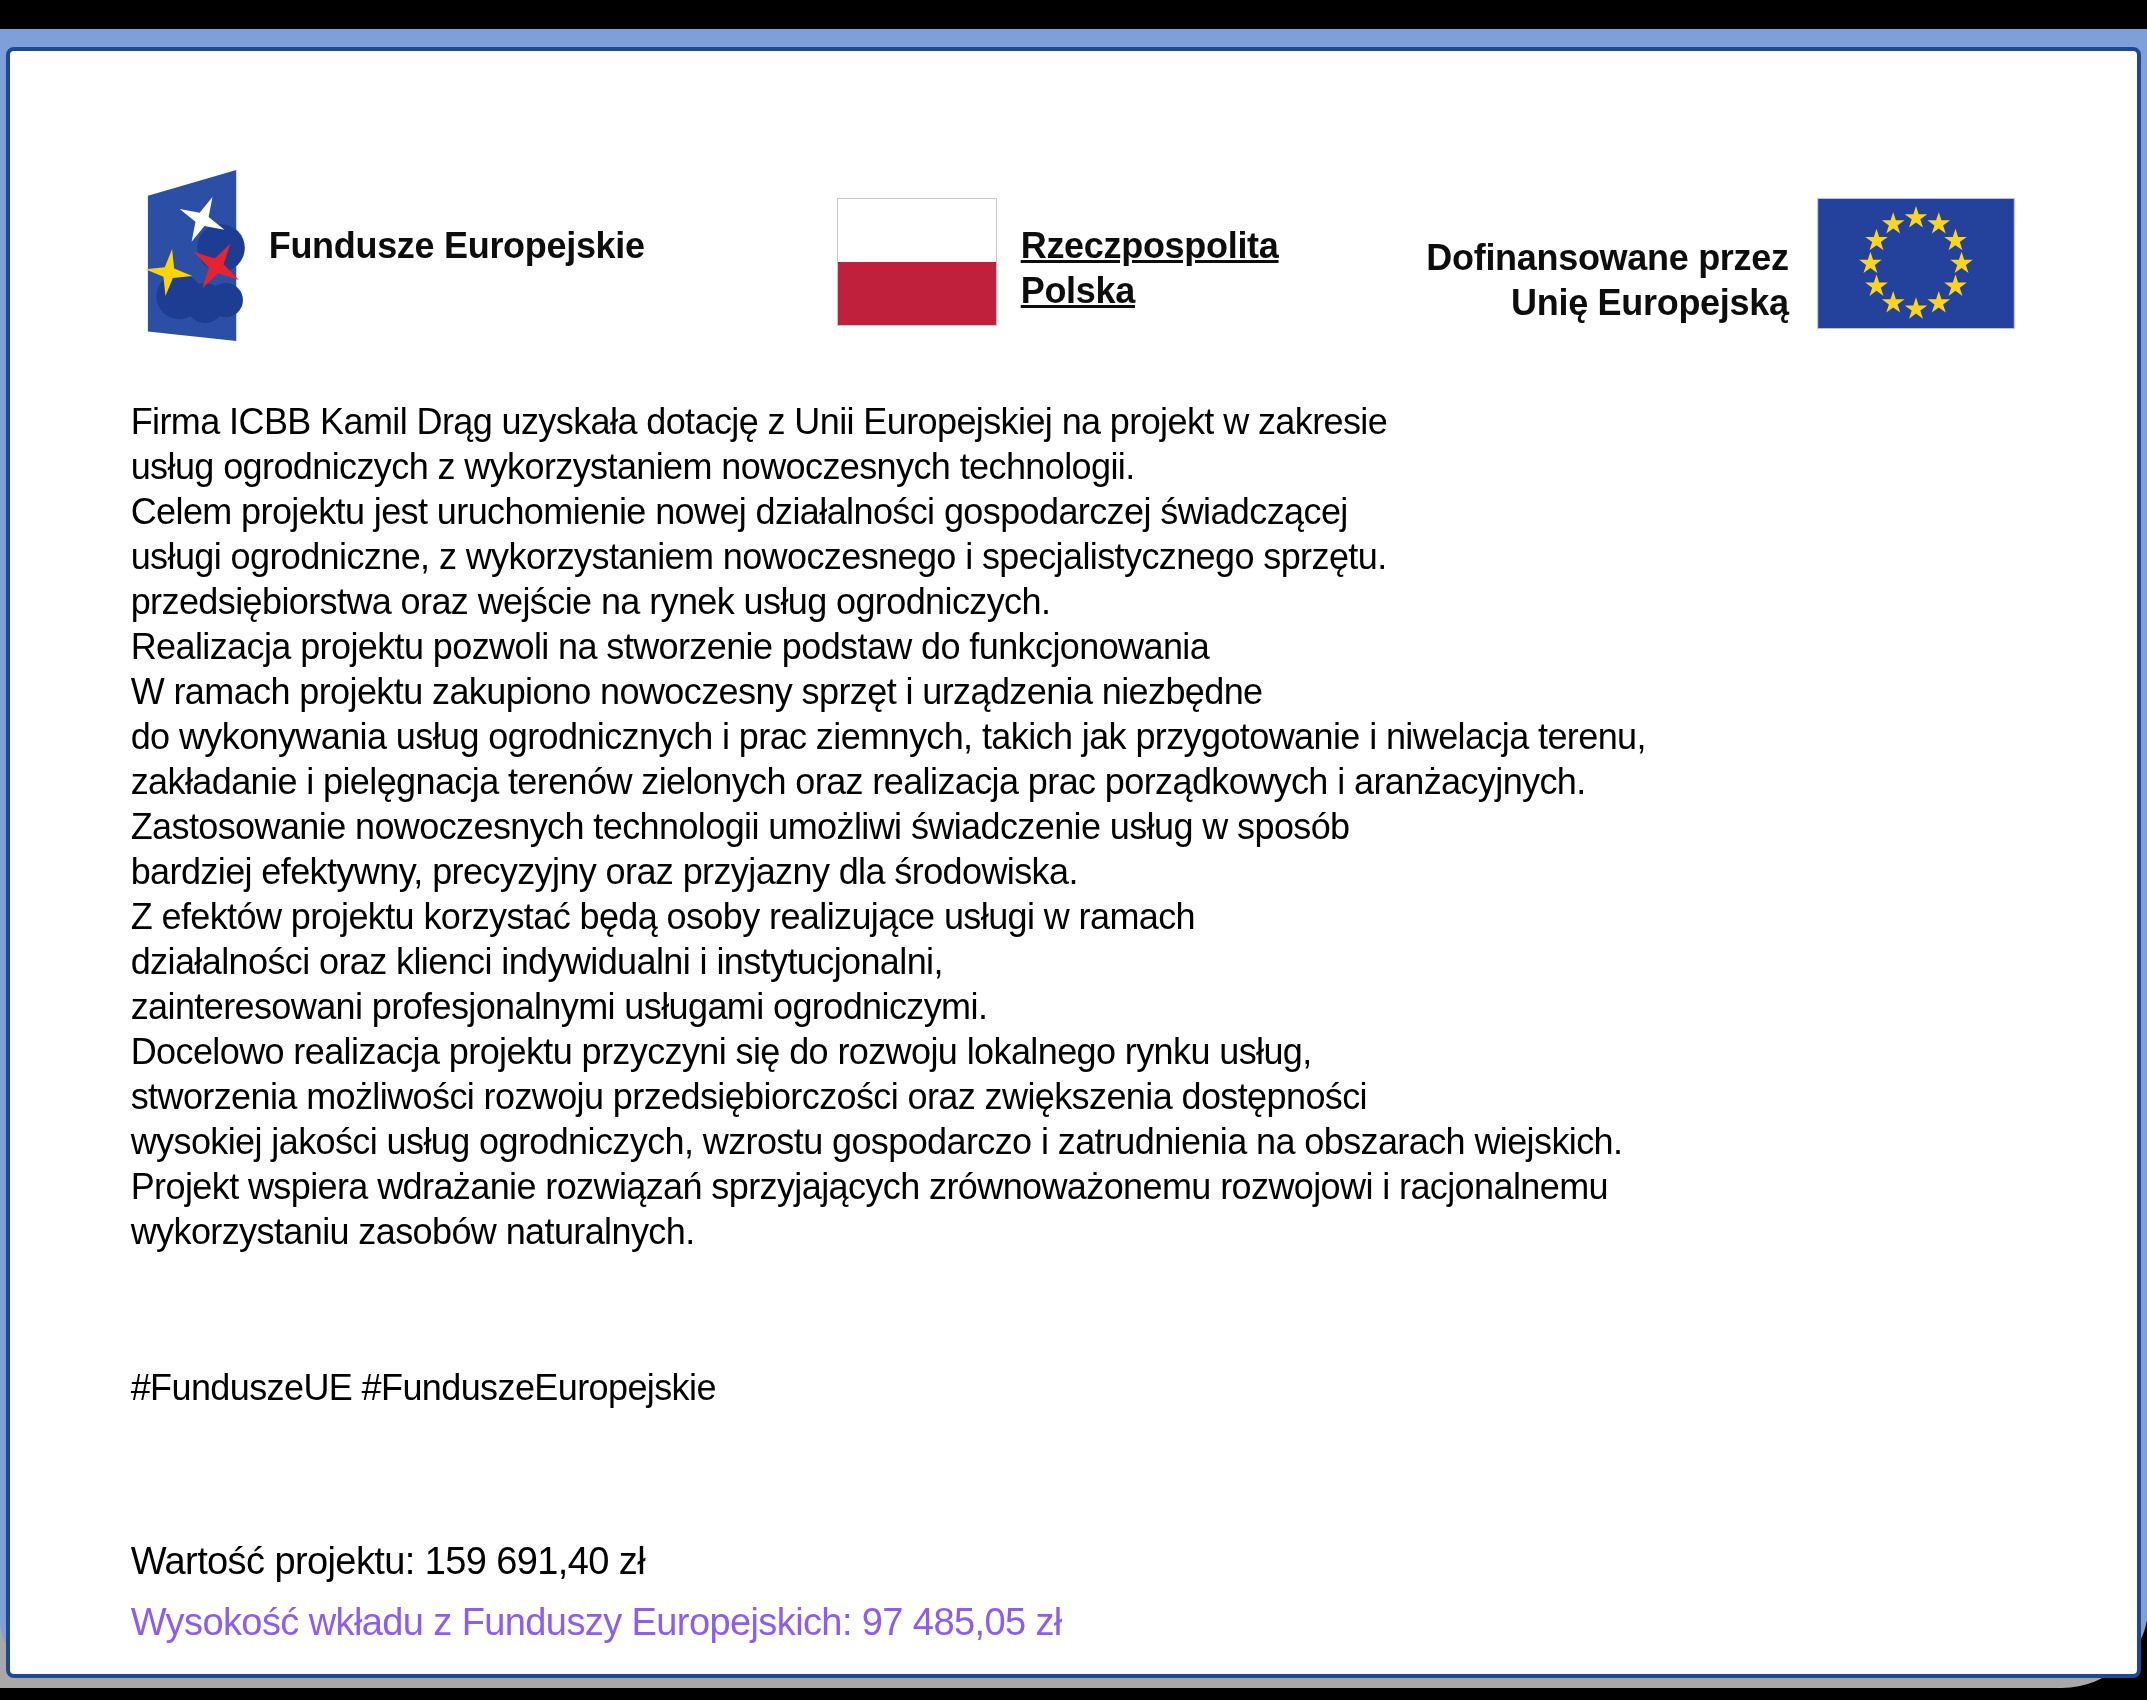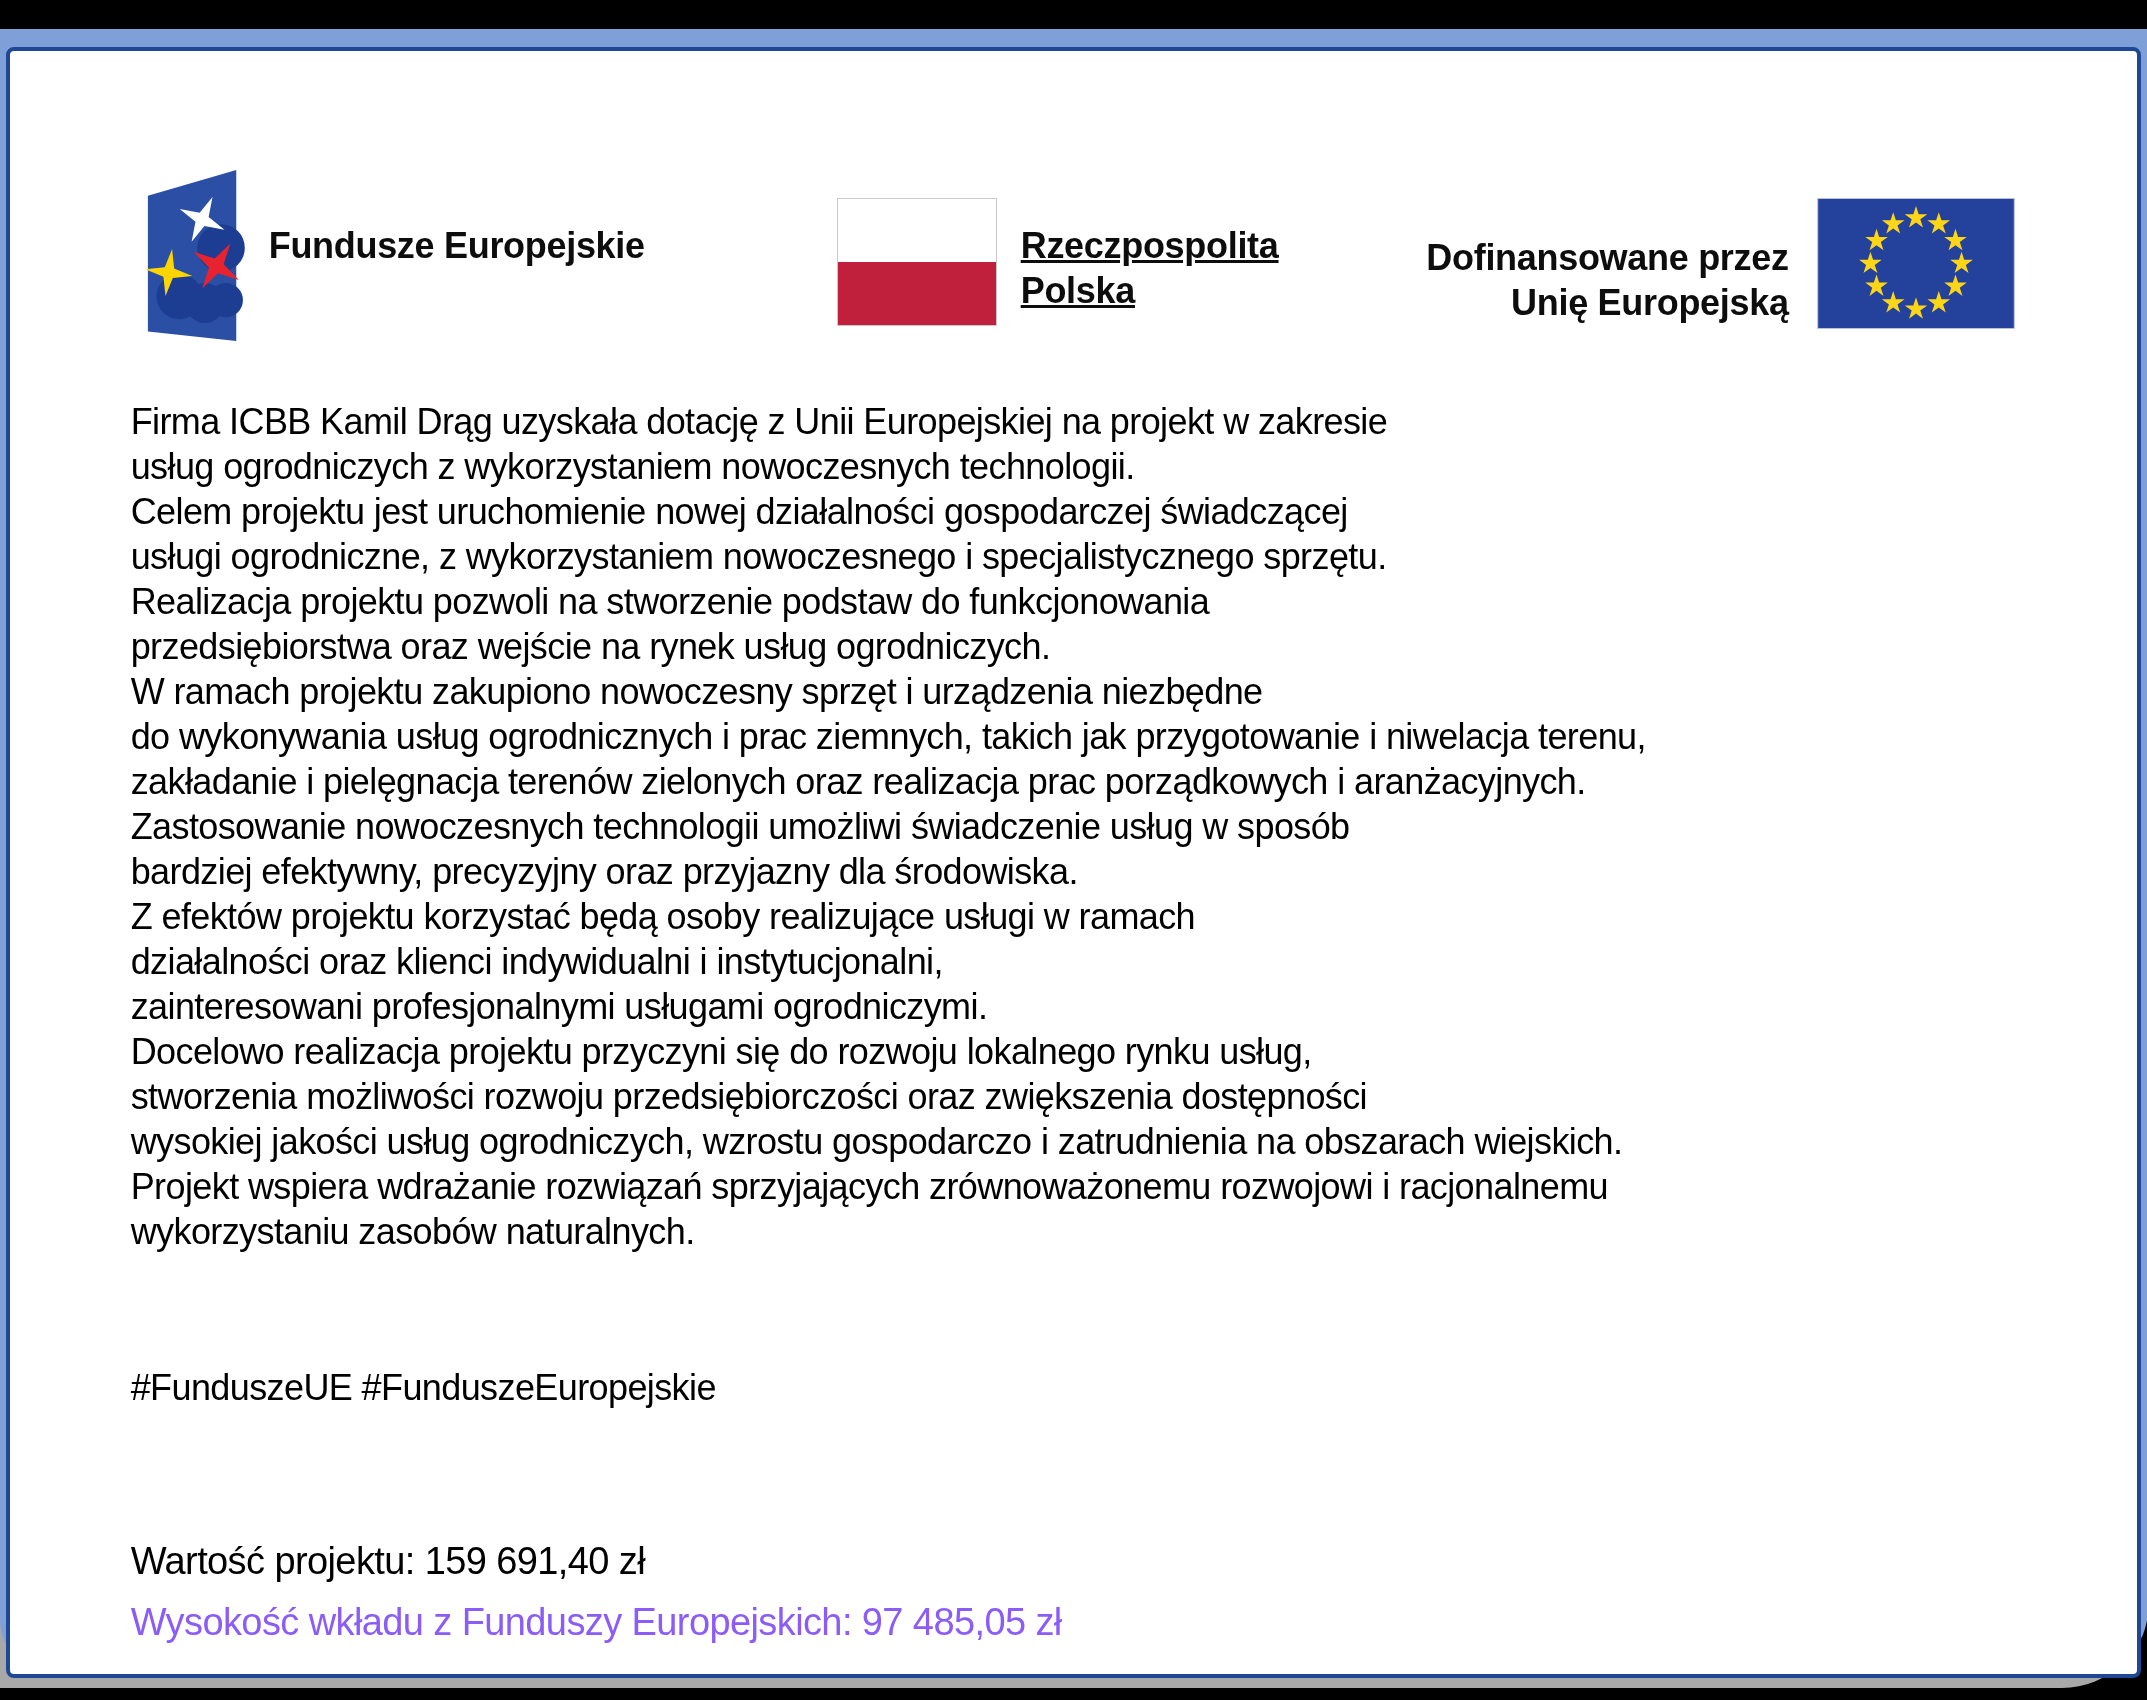--- a/index.html
+++ b/index.html
@@ -114,22 +114,22 @@
     <use href="#eu-star" transform="translate(56 69) scale(12.5)"></use>
     <use href="#eu-star" transform="translate(62.4 45) scale(12.5)"></use>
     <use href="#eu-star" transform="translate(80 27.4) scale(12.5)"></use>
   </svg>
 
   <div class="body-text">
       <div class="body-line">Firma ICBB Kamil Drąg uzyskała dotację z Unii Europejskiej na projekt w zakresie</div>
       <div class="body-line">usług ogrodniczych z wykorzystaniem nowoczesnych technologii.</div>
       <div class="body-line">Celem projektu jest uruchomienie nowej działalności gospodarczej świadczącej</div>
       <div class="body-line">usługi ogrodniczne, z wykorzystaniem nowoczesnego i specjalistycznego sprzętu.</div>
+      <div class="body-line">przedsiębiorstwa oraz wejście na rynek usług ogrodniczych.</div>
       <div class="body-line">Realizacja projektu pozwoli na stworzenie podstaw do funkcjonowania</div>
-      <div class="body-line">przedsiębiorstwa oraz wejście na rynek usług ogrodniczych.</div>
       <div class="body-line">W ramach projektu zakupiono nowoczesny sprzęt i urządzenia niezbędne</div>
       <div class="body-line">do wykonywania usług ogrodnicznych i prac ziemnych, takich jak przygotowanie i niwelacja terenu,</div>
       <div class="body-line">zakładanie i pielęgnacja terenów zielonych oraz realizacja prac porządkowych i aranżacyjnych.</div>
       <div class="body-line">Zastosowanie nowoczesnych technologii umożliwi świadczenie usług w sposób</div>
       <div class="body-line">bardziej efektywny, precyzyjny oraz przyjazny dla środowiska.</div>
       <div class="body-line">Z efektów projektu korzystać będą osoby realizujące usługi w ramach</div>
       <div class="body-line">działalności oraz klienci indywidualni i instytucjonalni,</div>
       <div class="body-line">zainteresowani profesjonalnymi usługami ogrodniczymi.</div>
       <div class="body-line">Docelowo realizacja projektu przyczyni się do rozwoju lokalnego rynku usług,</div>
       <div class="body-line">stworzenia możliwości rozwoju przedsiębiorczości oraz zwiększenia dostępności</div>

